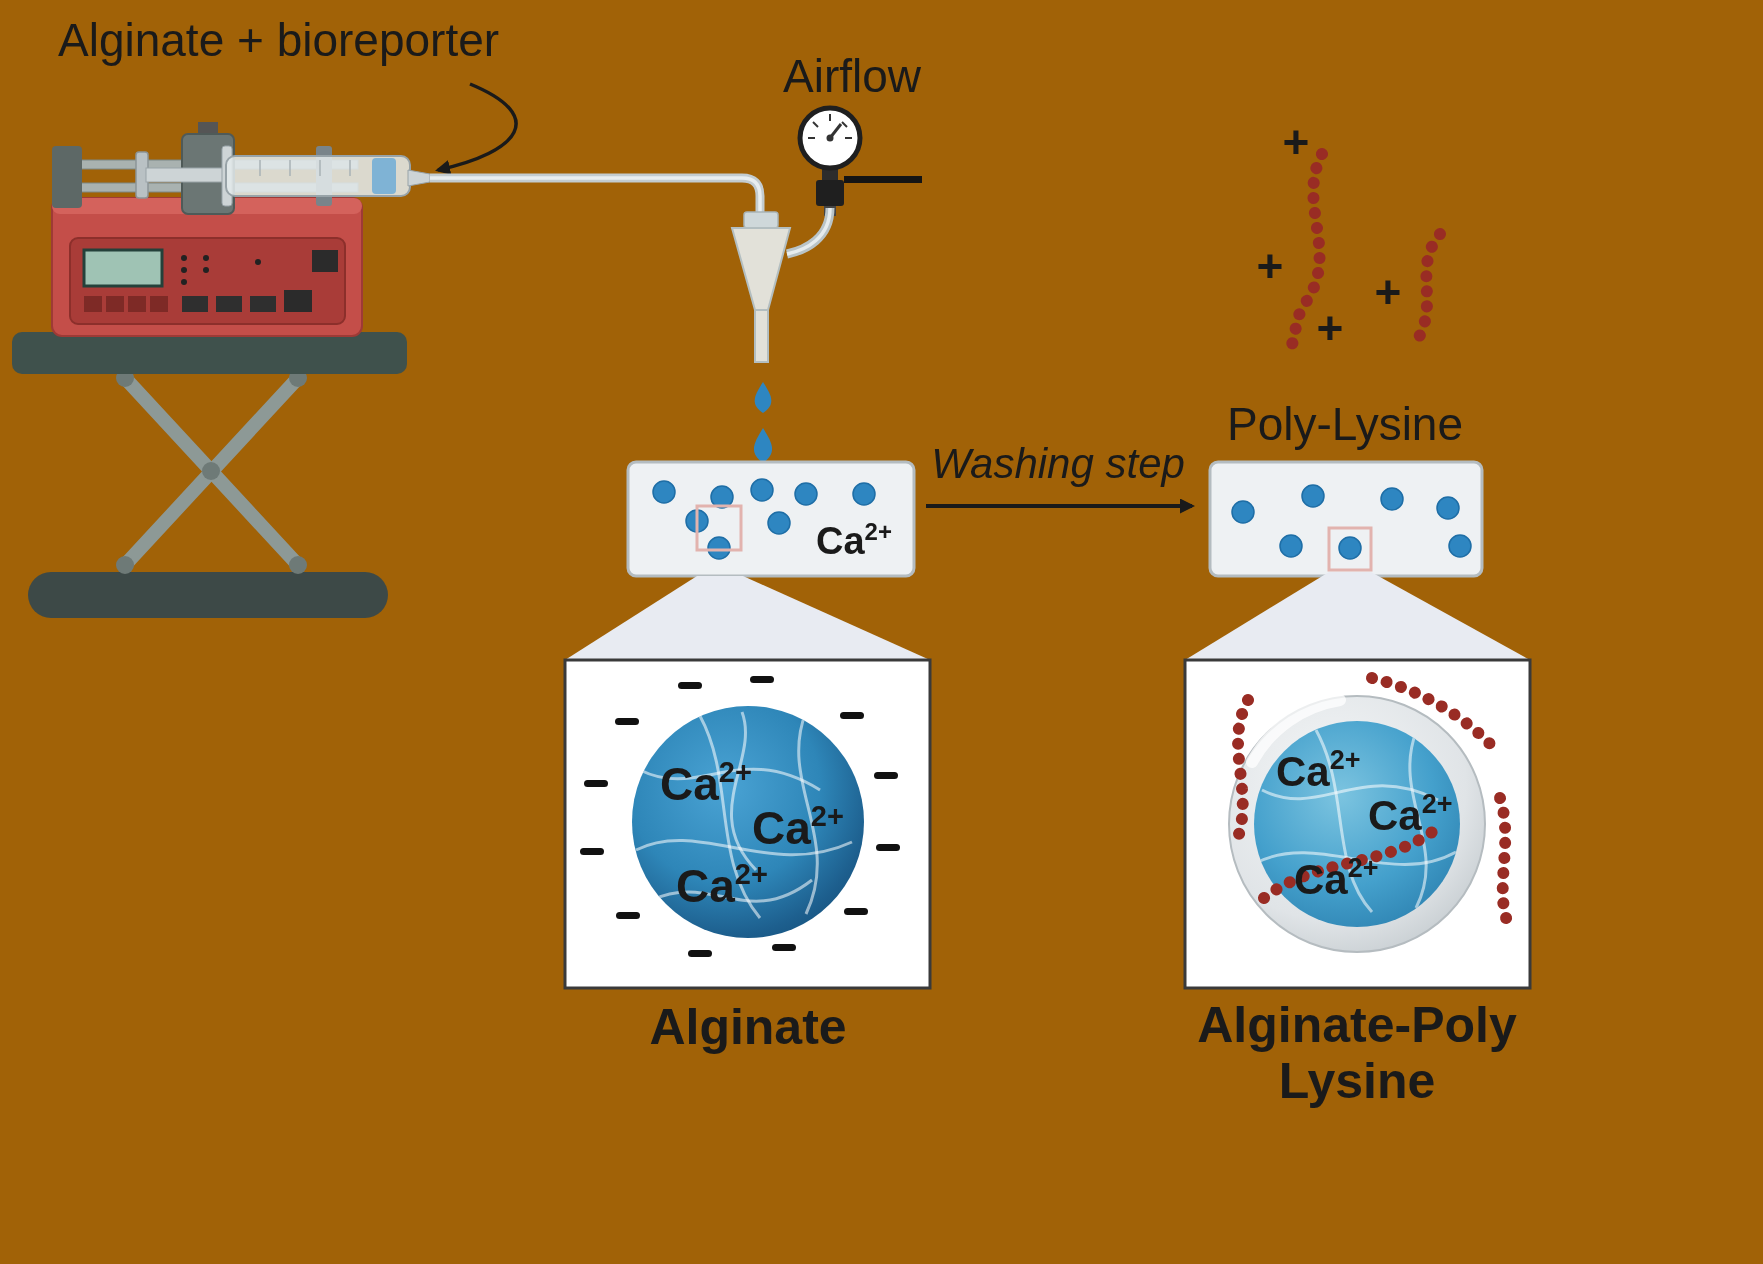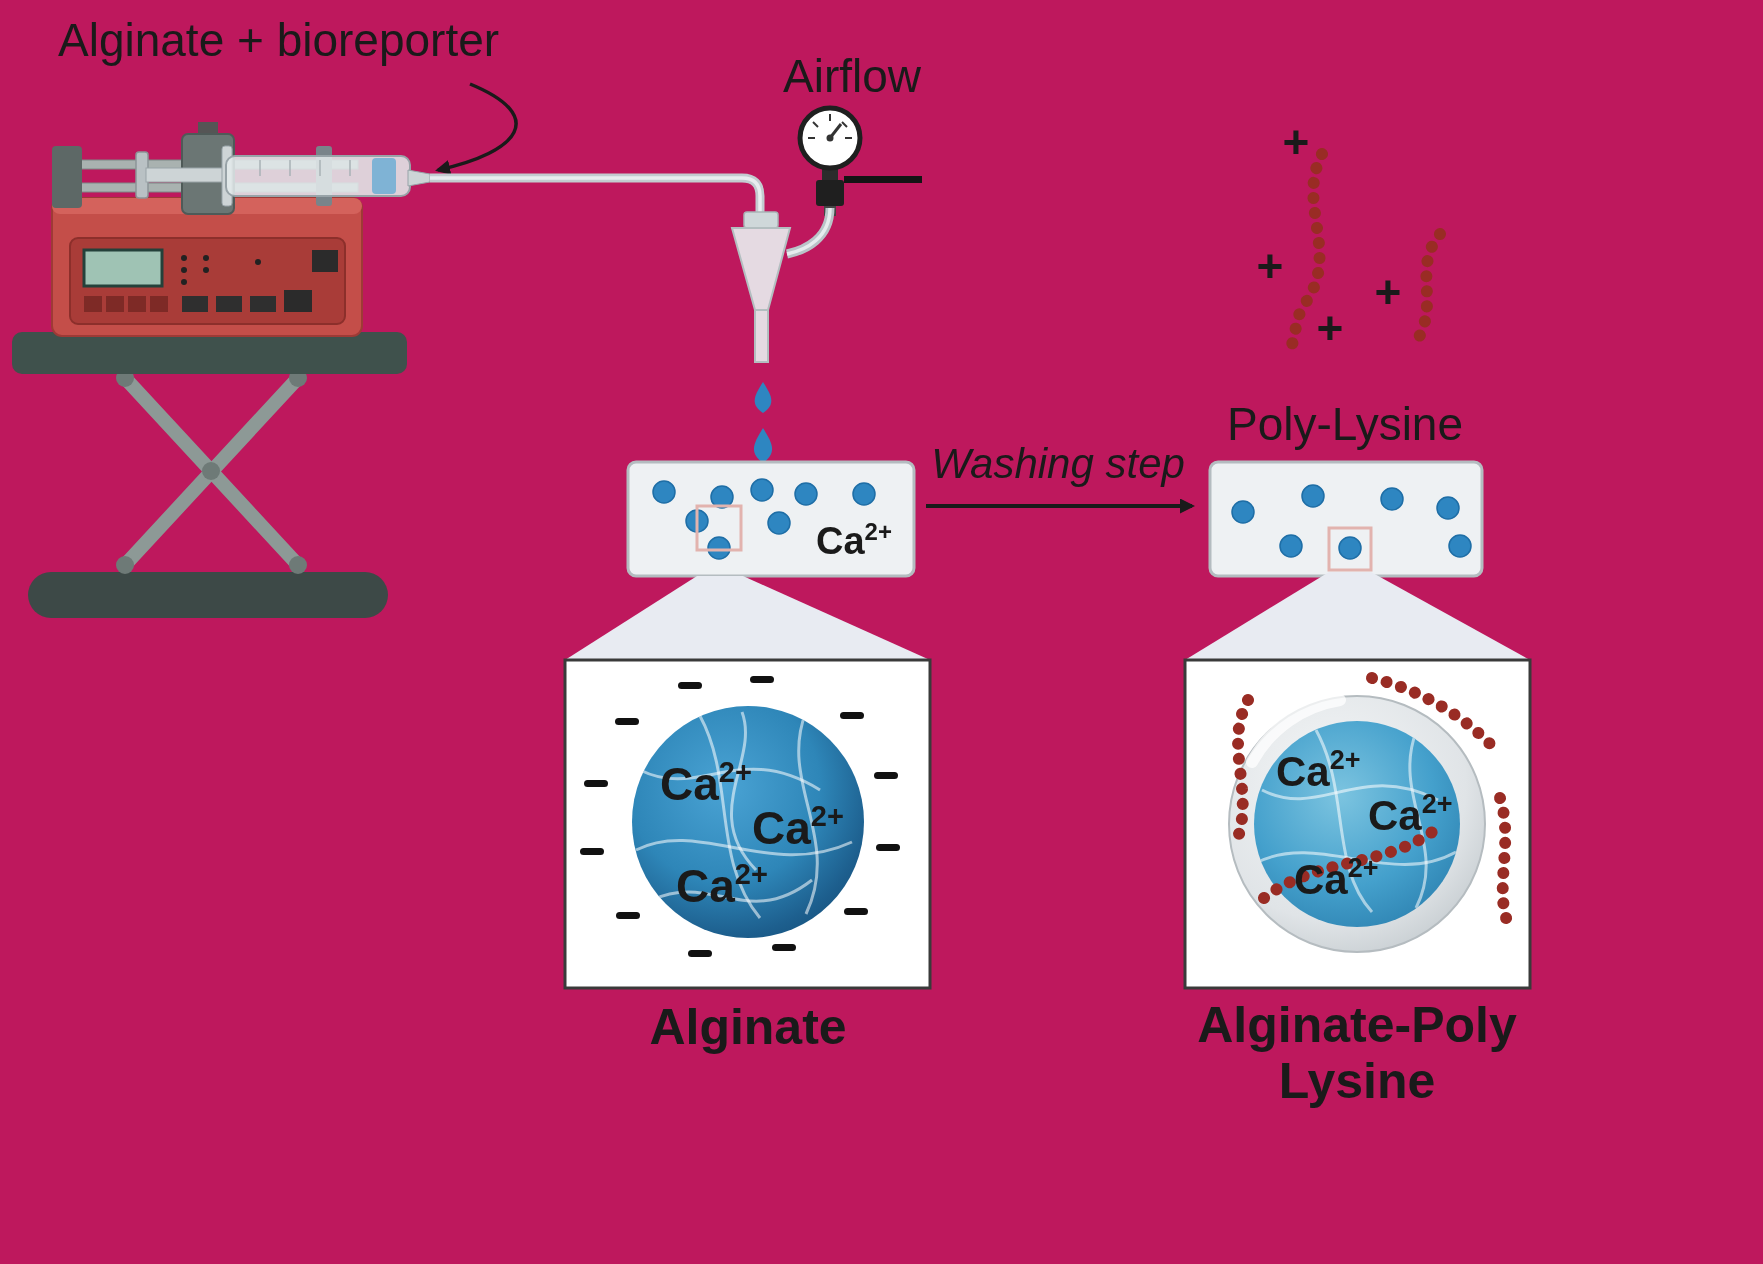--- a/index.html
+++ b/index.html
@@ -1,16 +1,16 @@
 <!DOCTYPE html>
 <html style="--ink: #1a1a1a; --bead: #2e86c1; --bead_stroke: #1e6ea6; --chain: #992c24; --pump: #c44e49; --pump_panel: #a93c38; --platform: #3f514c; --base: #3d4947; --metal: #8d9996; --dish_fill: #eef1f3; --dish_stroke: #b4bcc0; --pink_box: #e2b3ae; --drop: #2e86c1;"><head>
 <meta charset="utf-8">
 <style>
   html,body{margin:0;padding:0;background:#fff;}
-  .stage{position:relative;width:1763px;height:1264px;background:#be185d;overflow:hidden;}
+  .stage{position:relative;width:1763px;height:1264px;background:#a16207;overflow:hidden;}
   svg text{font-family:"Liberation Sans", sans-serif;fill:var(--ink,#1a1a1a);}
   .h1{font-size:46px;}
   .airflow{font-size:46px;}
   .wash{font-size:42px;font-style:italic;}
   .poly{font-size:46px;}
   .cap{font-size:50px;font-weight:bold;}
   .ca-d{font-size:38px;font-weight:bold;}
   .ca-s{font-size:46px;font-weight:bold;}
   .ca-s2{font-size:42px;font-weight:bold;}
   .plus{font-size:46px;font-weight:bold;}

